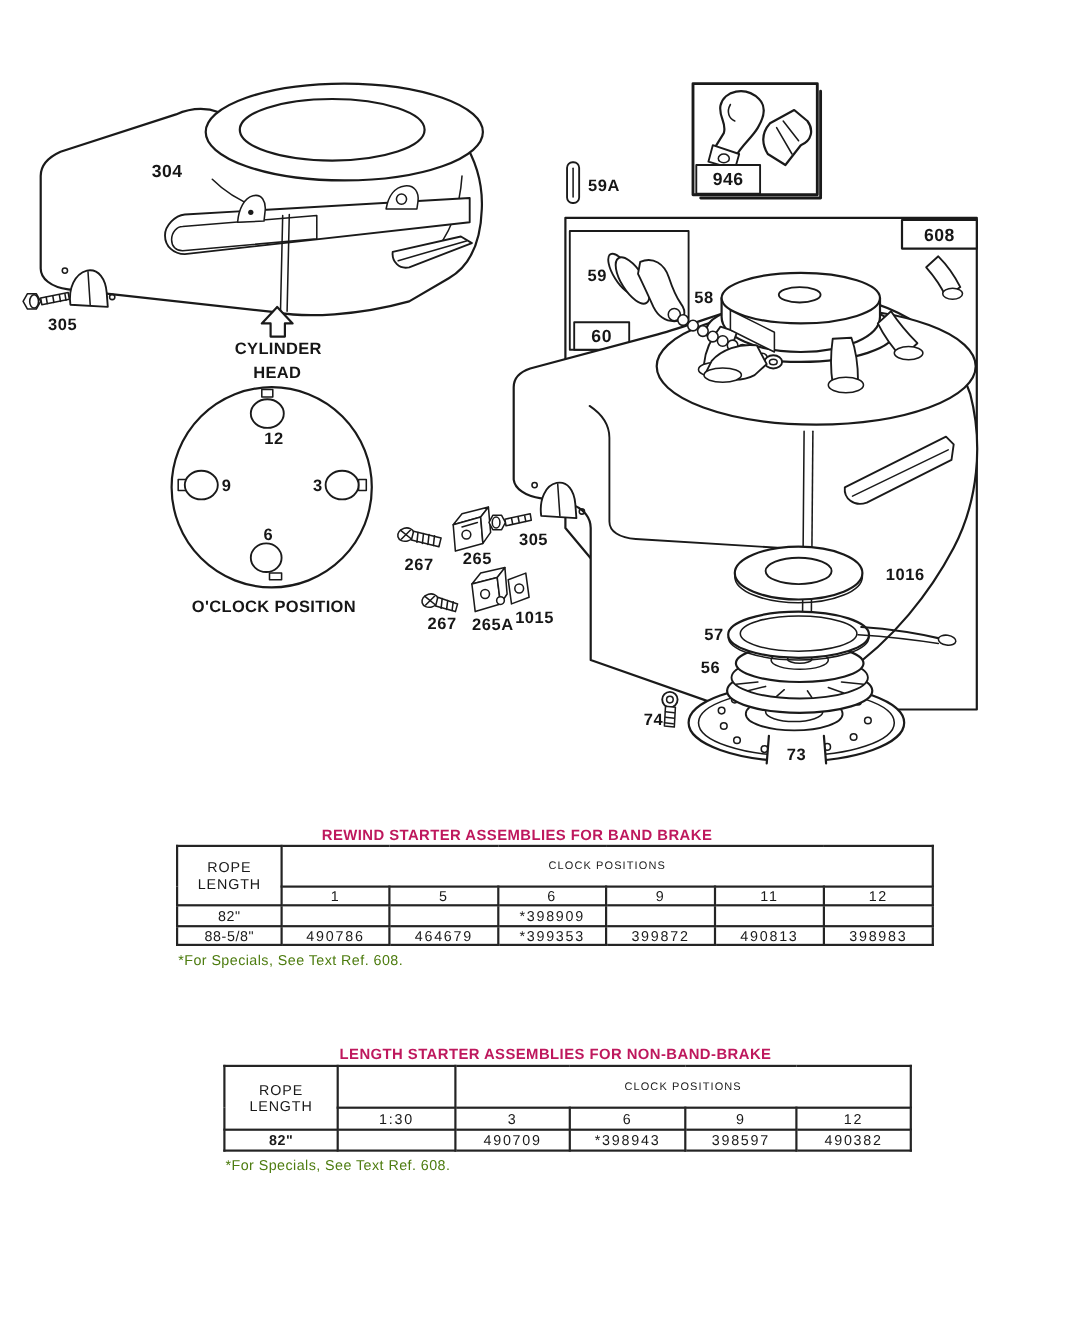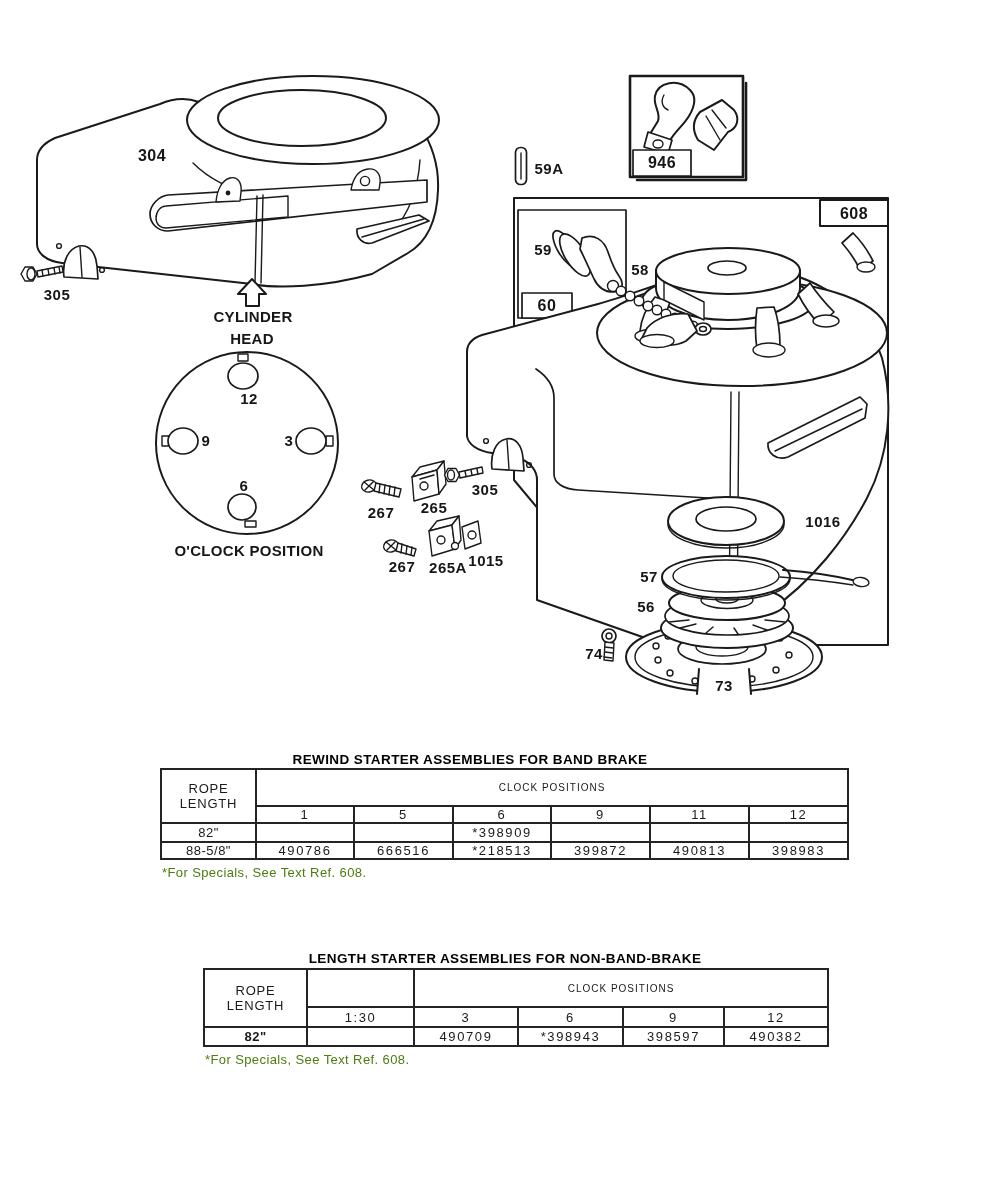--- a/index.html
+++ b/index.html
@@ -17,21 +17,21 @@
   .caps{font:700 15px "Liberation Sans", sans-serif;fill:#161616;text-anchor:middle;letter-spacing:.3px;}
   
   .dtable{position:absolute;border-collapse:collapse;table-layout:fixed;}
   .dtable td{border:2px solid #242424;text-align:center;vertical-align:middle;
              font:13px "Liberation Sans", sans-serif;color:#1a1a1a;letter-spacing:1.6px;
              padding:0;overflow:hidden;white-space:nowrap;}
   .dtable td.hd{letter-spacing:1px;font-size:10px;}
   .dtable td.rope{letter-spacing:.5px;}
   .ropehead span{display:block;line-height:15px;letter-spacing:.8px;}
   .ttl{position:absolute;text-align:center;font:700 13.5px "Liberation Sans", sans-serif;
-       letter-spacing:.4px;color:#000000;}
+       letter-spacing:.4px;color:#be185d;}
   .foot{position:absolute;font:13px "Liberation Sans", sans-serif;color:#4d7c0f;letter-spacing:.4px;}
 </style>
 </head>
 <body>
 
 <div id="page">
 
   <svg id="art" width="984" height="745" viewBox="0 0 984 745">
 
     <g>
@@ -353,22 +353,22 @@
       <td></td>
       <td></td>
       <td>*398909</td>
       <td></td>
       <td></td>
       <td></td>
     </tr>
     <tr style="height:17px;">
       <td class="rope">88-5/8"</td>
       <td>490786</td>
-      <td>666516</td>
-      <td>*218513</td>
+      <td>464679</td>
+      <td>*399353</td>
       <td>399872</td>
       <td>490813</td>
       <td>398983</td>
     </tr>
   </tbody>
     </table>
 
   <div class="foot" style="left:162px;top:865px;">*For Specials, See Text Ref. 608.</div>
 
   <div class="ttl" style="left:205px;top:951px;width:600px;">LENGTH STARTER ASSEMBLIES FOR NON-BAND-BRAKE</div>

